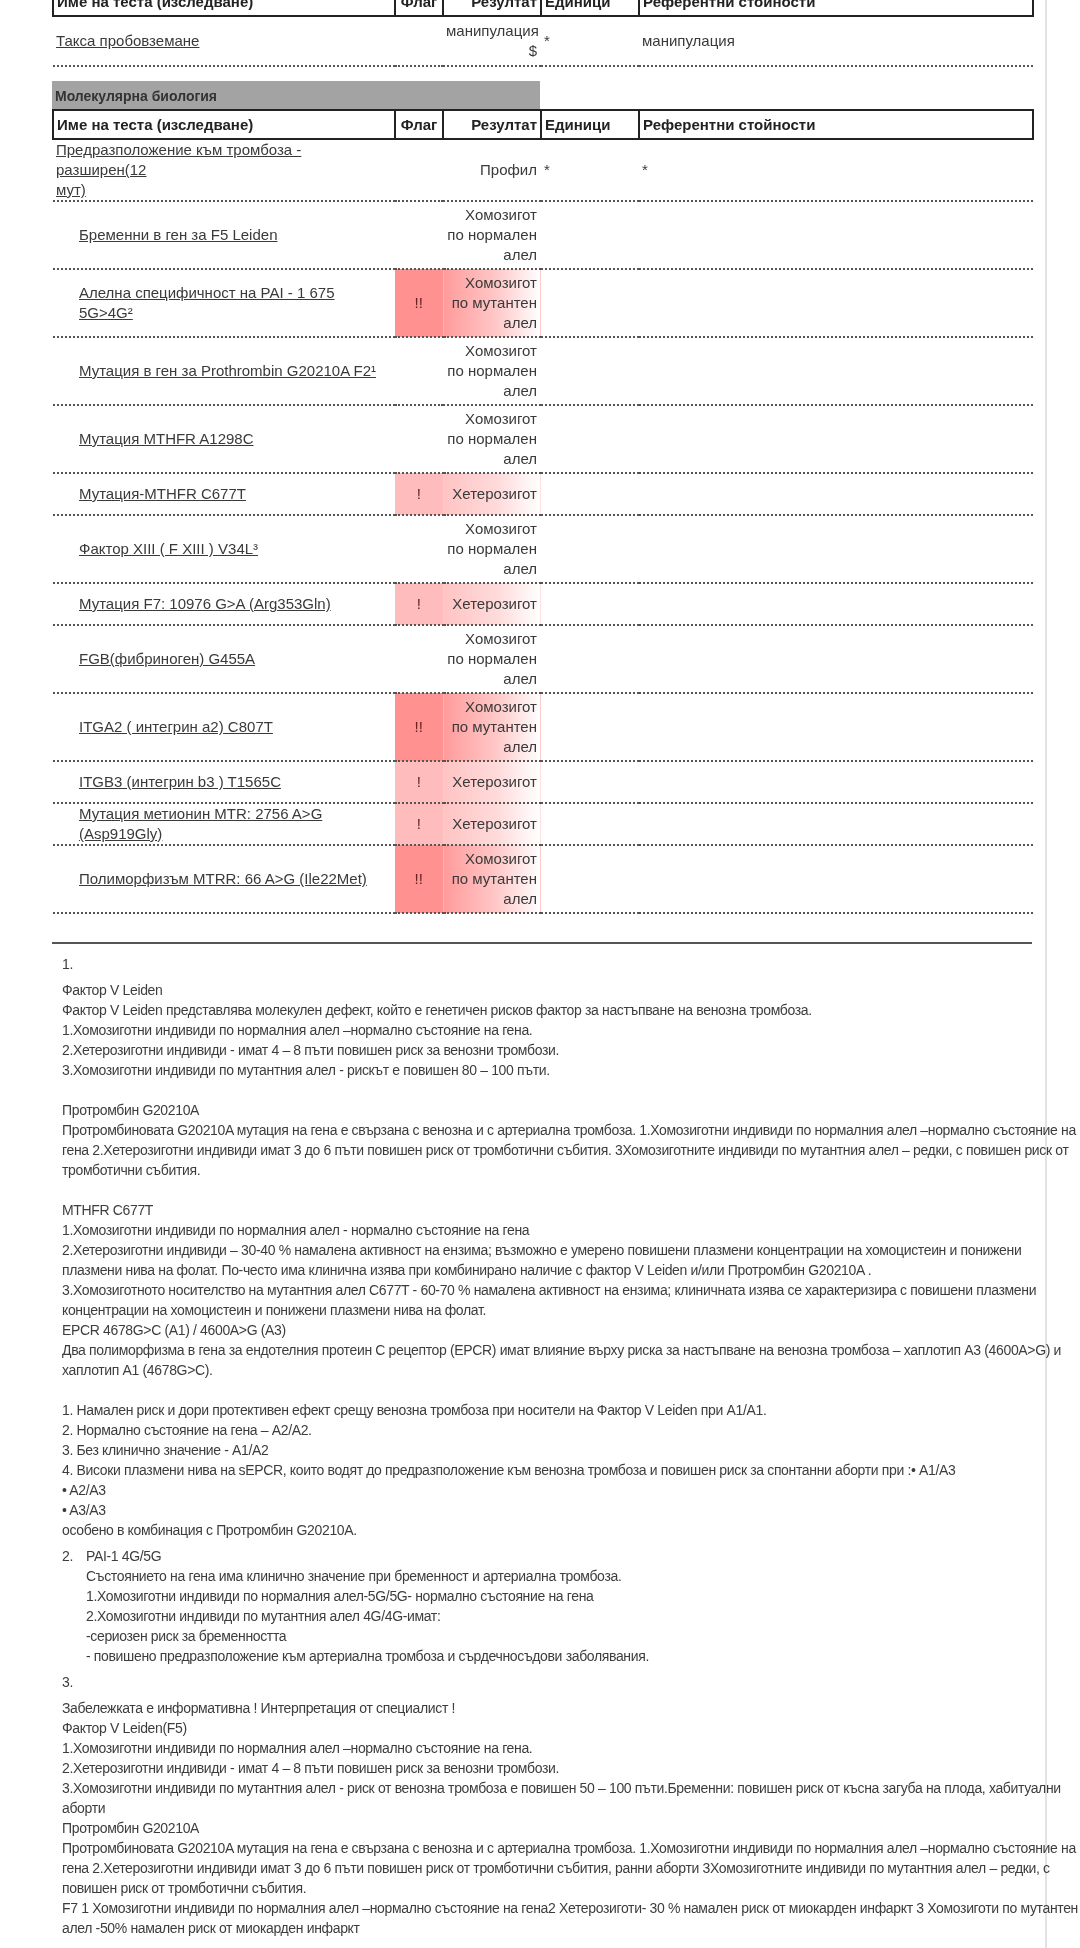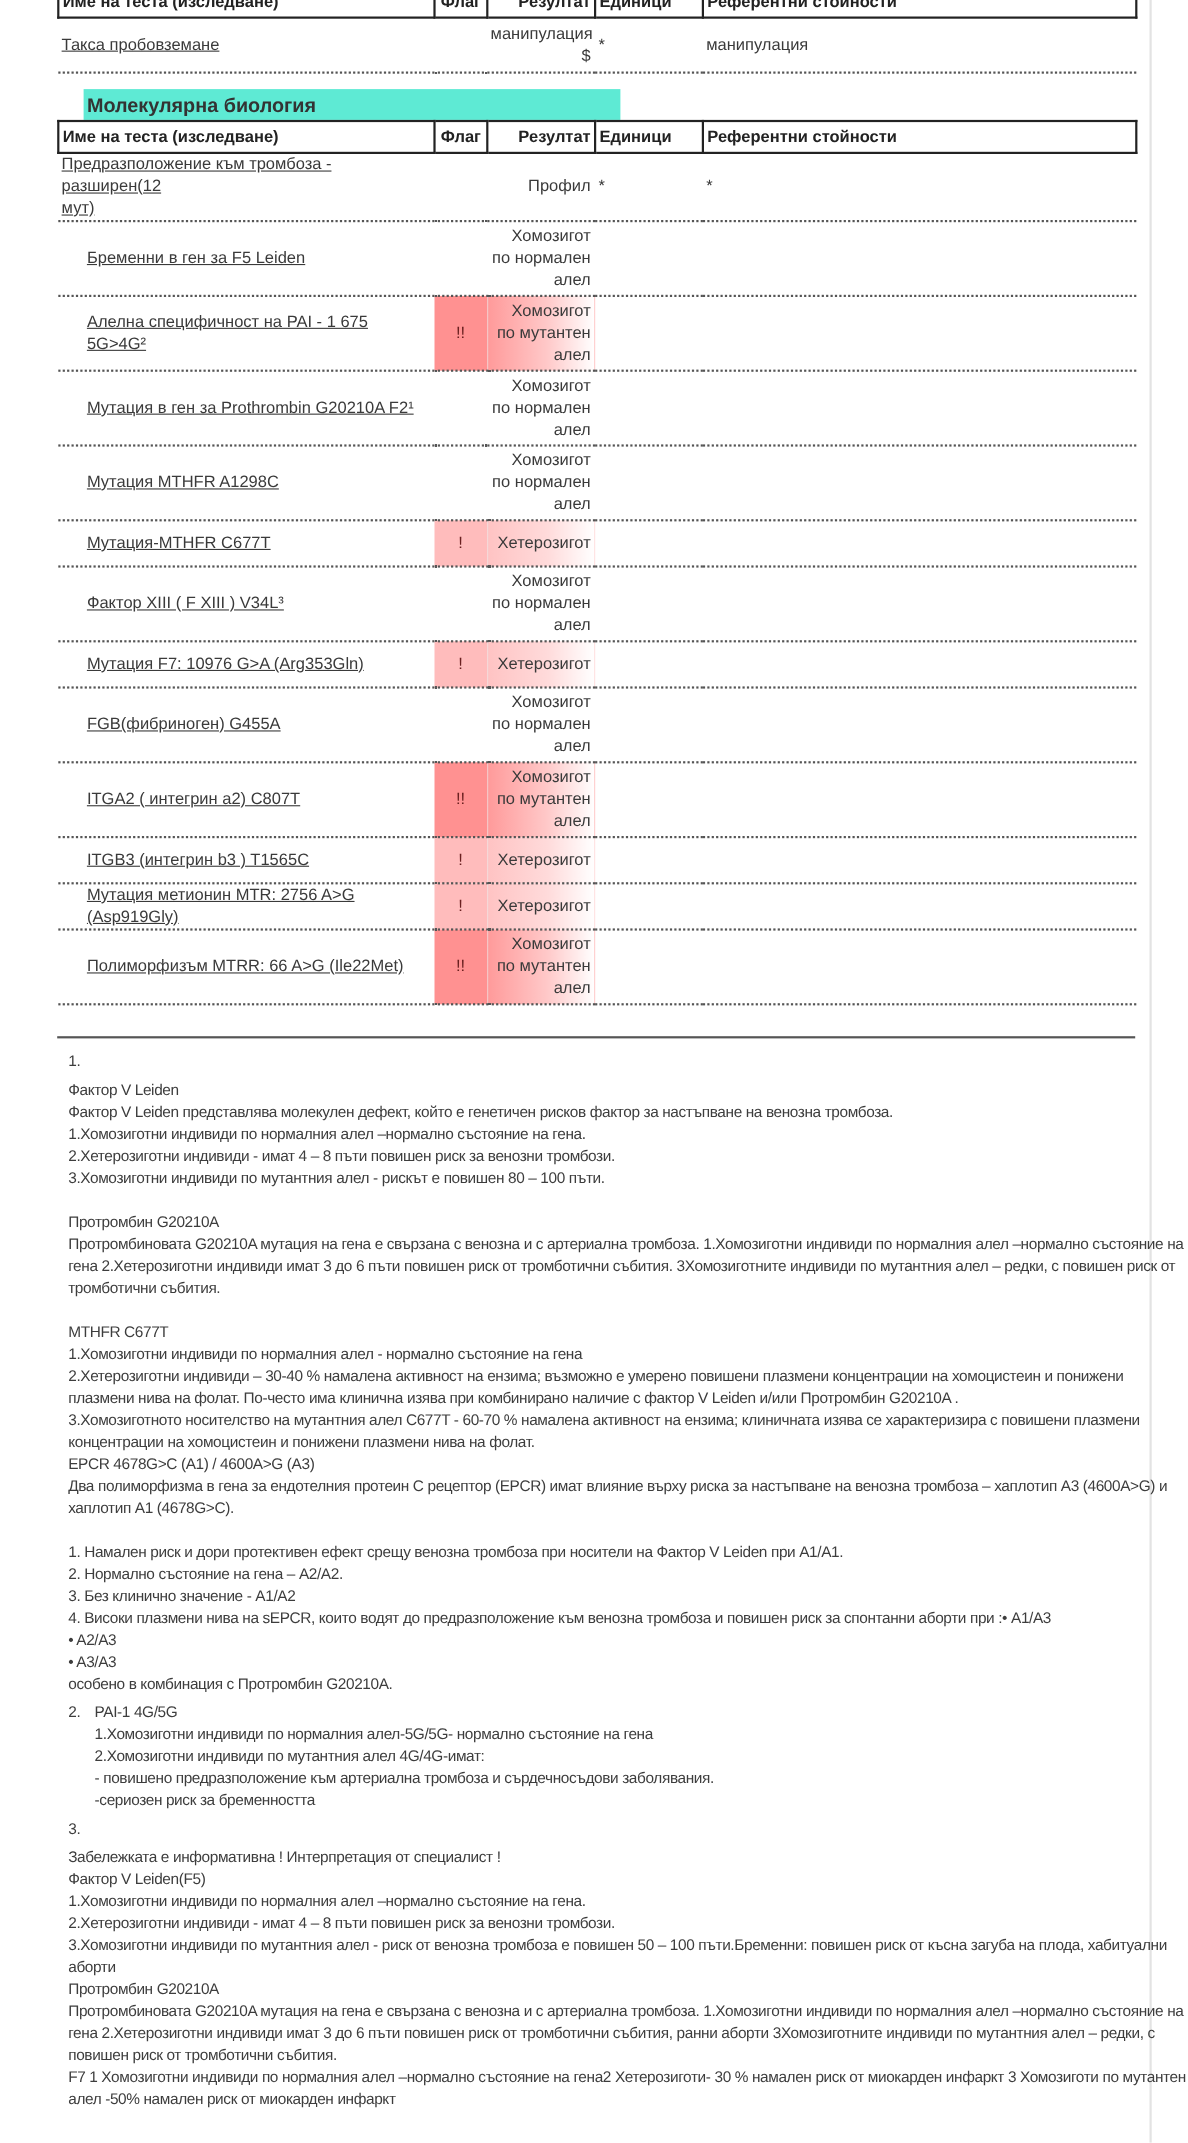--- a/index.html
+++ b/index.html
@@ -42,22 +42,22 @@
   tr.row.h2 td { height: 48px; }
   tr.row.h3 td { height: 66px; }
 
   tr.row.flag-high td.flag { background: #ff9191; border-right: 1px solid #f3b5b5; }
   tr.row.flag-high td.result { background: linear-gradient(to right, #ff9a9a 0%, #ffc8c8 55%, #ffffff 100%); }
   tr.row.flag-low td.flag { background: #ffbcbc; border-right: 1px solid #f3cccc; }
   tr.row.flag-low td.result { background: linear-gradient(to right, #ffc3c3 0%, #ffdada 55%, #ffffff 100%); }
 
   .spacer { height: 14px; }
   .section-title {
-    width: 488px; height: 28px; background: #5eead4; color: #333;
-    font-weight: bold; font-size: 18px; line-height: 30px; padding-left: 3px; box-sizing: border-box; margin-left: 24px;
+    width: 488px; height: 28px; background: #a3a3a3; color: #333;
+    font-weight: bold; font-size: 14px; line-height: 30px; padding-left: 3px; box-sizing: border-box;
   }
 
   .sep { width: 980px; height: 2px; background: #555; margin-top: 28px; }
 
   .notes {
     width: 1020px; padding-left: 10px; padding-top: 6px;
     font-family: "Liberation Sans", sans-serif; font-size: 14px; line-height: 20px;
     color: #3d3d3d; letter-spacing: -0.35px;
   }
   .notes p { margin: 0; }
@@ -246,24 +246,25 @@
         <p>• A2/A3</p>
         <p>• A3/A3</p>
         <p>особено в комбинация с Протромбин G20210A.</p>
       </div>
 
     <div class="ol-item" style="margin-top:6px;">
       <span class="n">2.</span>
       <div>
         <p>PAI-1 4G/5G</p>
         <div id="n2-lines">
+            <p>Състоянието на гена има клинично значение при бременност и артериална тромбоза.</p>
             <p>1.Хомозиготни индивиди по нормалния алел-5G/5G- нормално състояние на гена</p>
             <p>2.Хомозиготни индивиди по мутантния алел 4G/4G-имат:</p>
+            <p>-сериозен риск за бременността</p>
             <p>- повишено предразположение към артериална тромбоза и сърдечносъдови заболявания.</p>
-            <p>-сериозен риск за бременността</p>
           </div>
       </div>
     </div>
 
     <p style="margin-top:6px;">3.</p>
     <div class="gap" style="height:6px"></div>
     <div id="n3-lines">
         <p>Забележката е информативна ! Интерпретация от специалист !</p>
         <p>Фактор V Leiden(F5)</p>
         <p>1.Хомозиготни индивиди по нормалния алел –нормално състояние на гена.</p>

